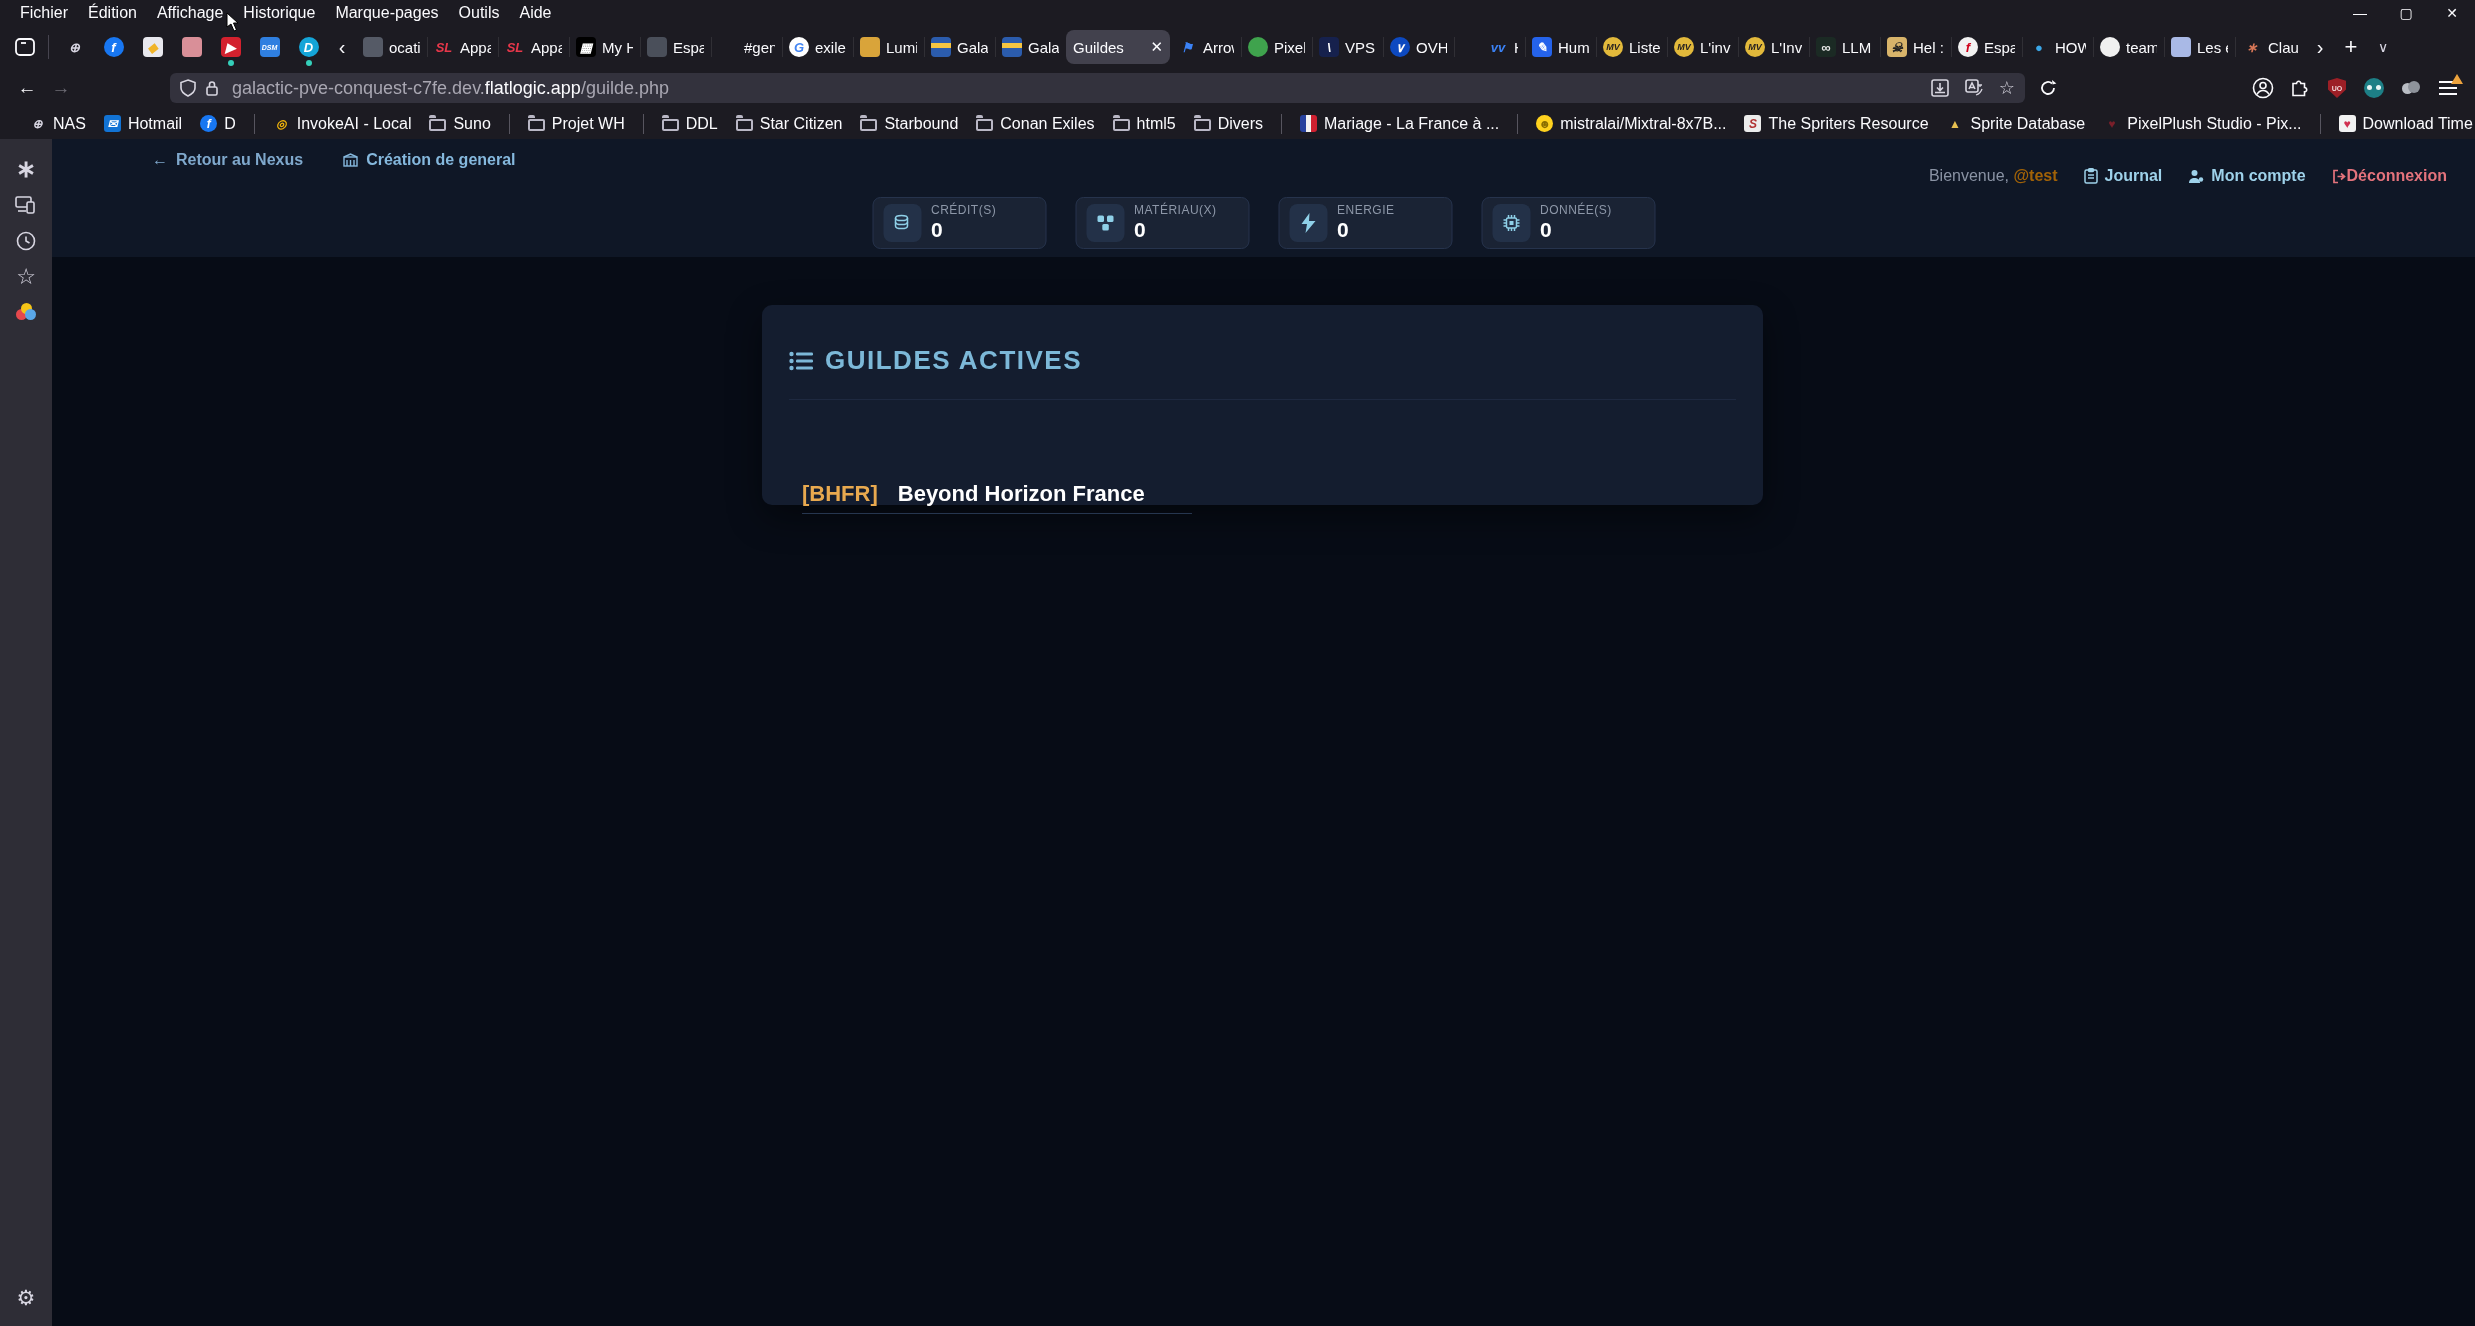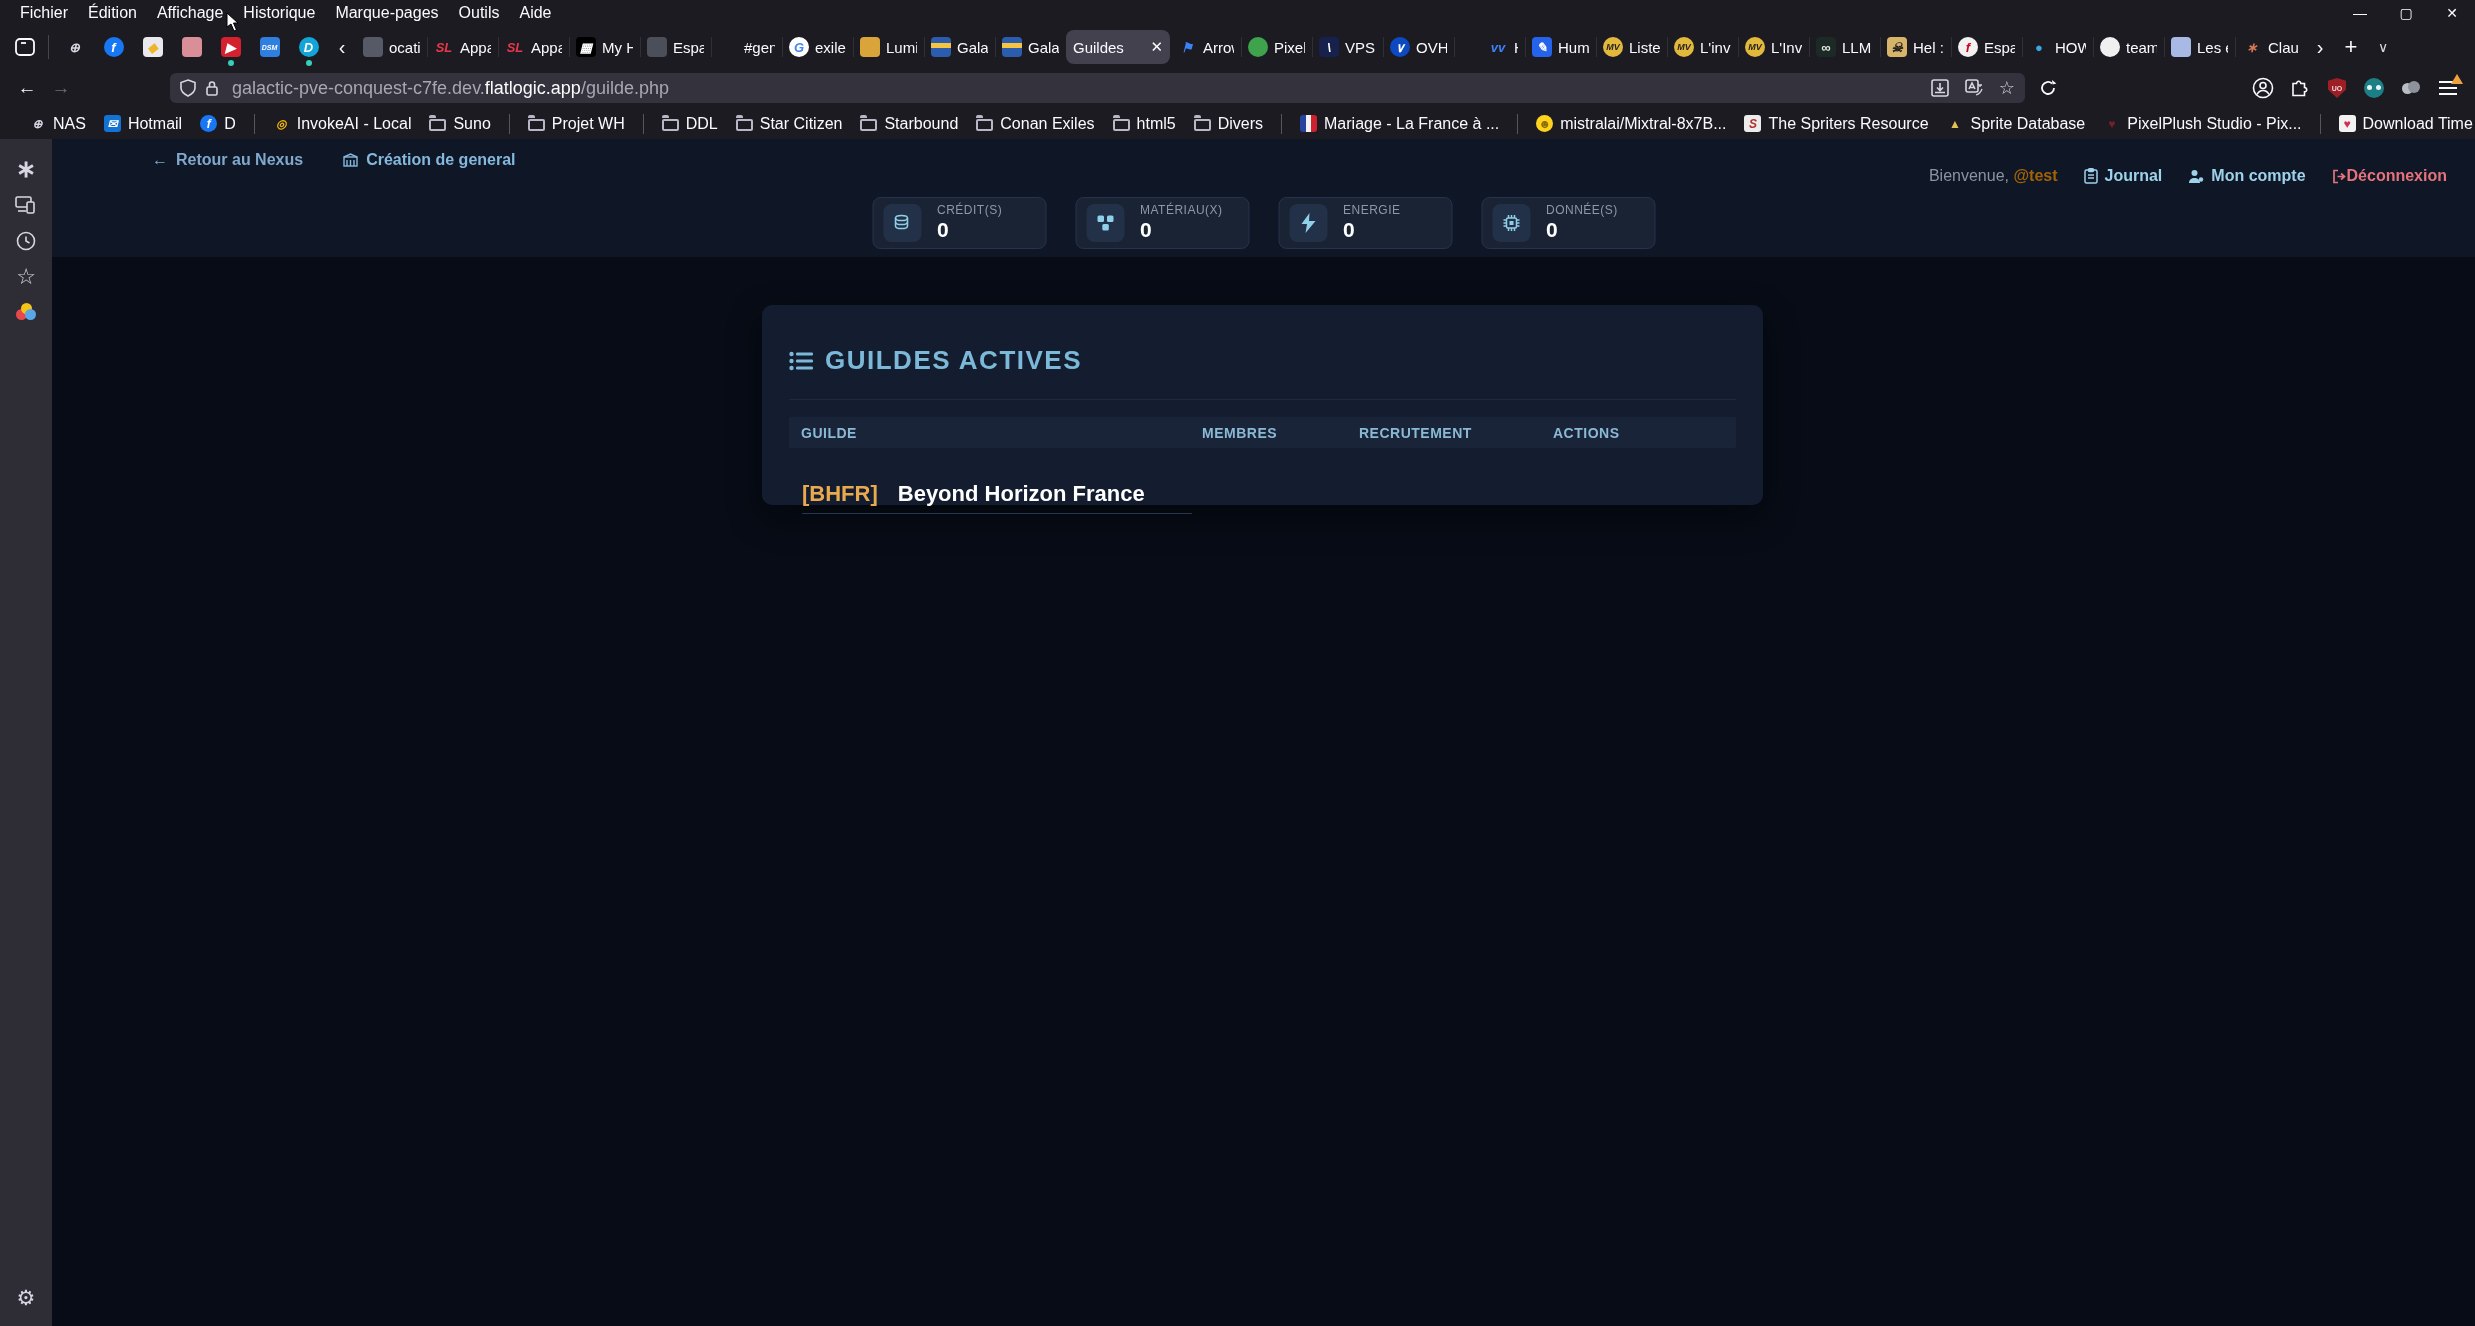--- a/index.html
+++ b/index.html
@@ -94,21 +94,21 @@
   .pg-nav{position:absolute;left:100px;top:12px;display:flex;gap:40px;align-items:center}
   .pg-link{display:flex;align-items:center;gap:8px;color:#7fa8cc;font-size:16px;font-weight:600}
   .pg-link.create{color:#85b8dd}
   .welcome{position:absolute;right:28px;top:28px;display:flex;align-items:center;gap:26px;font-size:16px}
   .w-greet{color:#8a93a4}
   .w-user{color:#a16207;font-weight:bold}
   .w-link{display:flex;align-items:center;gap:7px;color:#9ed2ea;font-weight:bold}
   .w-logout{display:flex;align-items:center;color:#e4737c;font-weight:bold}
   .counters{position:absolute;left:50%;top:58px;transform:translateX(-50%);display:flex;gap:29px}
   .counter{width:174px;height:52px;background:#1a2334;border:1px solid #26334c;border-radius:8px;
-    display:flex;align-items:center;gap:16px;padding:0 10px}
+    display:flex;align-items:center;gap:10px;padding:0 10px}
   .c-icon{width:38px;height:38px;border-radius:8px;background:#233148;display:flex;align-items:center;justify-content:center;color:#8fd0e8}
   .c-col{display:flex;flex-direction:column;line-height:1.15}
   .c-label{font-size:12px;color:#8d97a8;letter-spacing:.5px}
   .c-value{font-size:21px;color:#ffffff;font-weight:bold}
 
   .card{position:absolute;left:710px;top:166px;width:1001px;height:200px;background:#141d2f;
     border-radius:10px;box-shadow:0 12px 34px rgba(0,0,0,.45)}
   .card-title{position:absolute;left:27px;top:40px;display:flex;align-items:center;gap:12px;color:#7cb8d8}
   .card-title .t{font-size:26px;font-weight:bold;letter-spacing:1.5px}
   .card-divider{position:absolute;left:27px;right:27px;top:94px;height:1px;background:#1e2940}
@@ -747,24 +747,18 @@
         <circle cx="2.5" cy="4" r="2.2"></circle>
           <rect x="7" y="2.6" width="17" height="2.8" rx="1.2"></rect>
         <circle cx="2.5" cy="11" r="2.2"></circle>
           <rect x="7" y="9.6" width="17" height="2.8" rx="1.2"></rect>
         <circle cx="2.5" cy="18" r="2.2"></circle>
           <rect x="7" y="16.6" width="17" height="2.8" rx="1.2"></rect>
       </svg>
       <span class="t">GUILDES ACTIVES</span>
     </div>
     <div class="card-divider"></div>
-    <div class="thead">
-      <span class="th">GUILDE</span>
-      <span class="th">MEMBRES</span>
-      <span class="th">RECRUTEMENT</span>
-      <span class="th">ACTIONS</span>
-    </div>
     <div class="guild-cell">
       <span class="guild-tag">[BHFR]</span><span>Beyond Horizon France</span>
     </div>
     <div class="row-underline"></div>
   </div>
 </div>
 
 </body></html>

